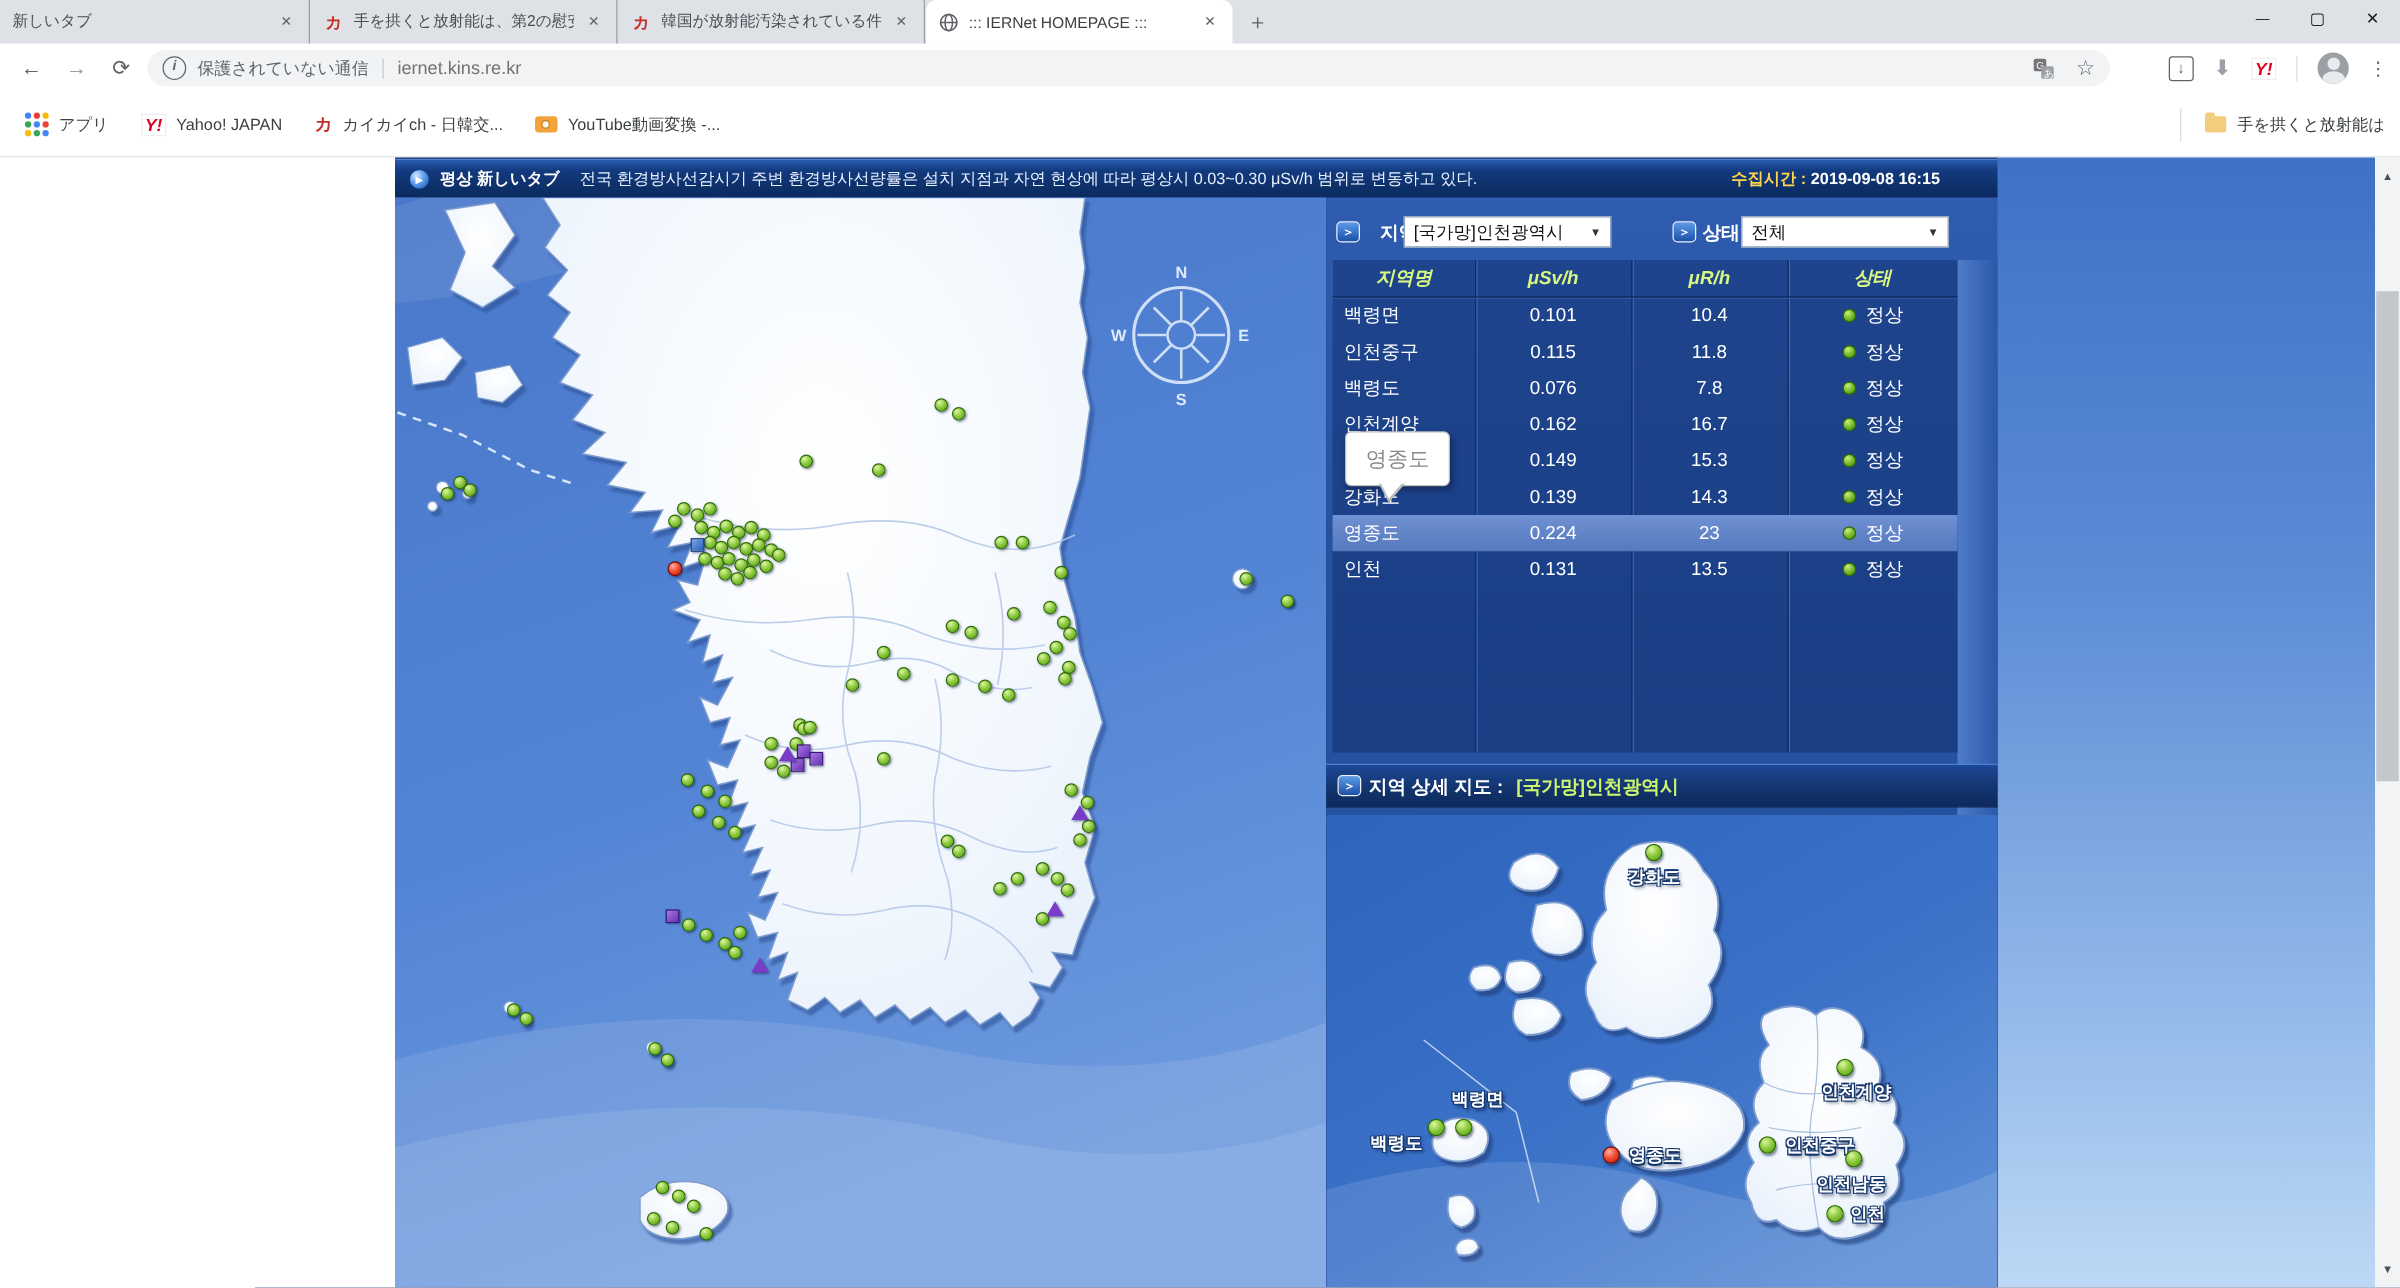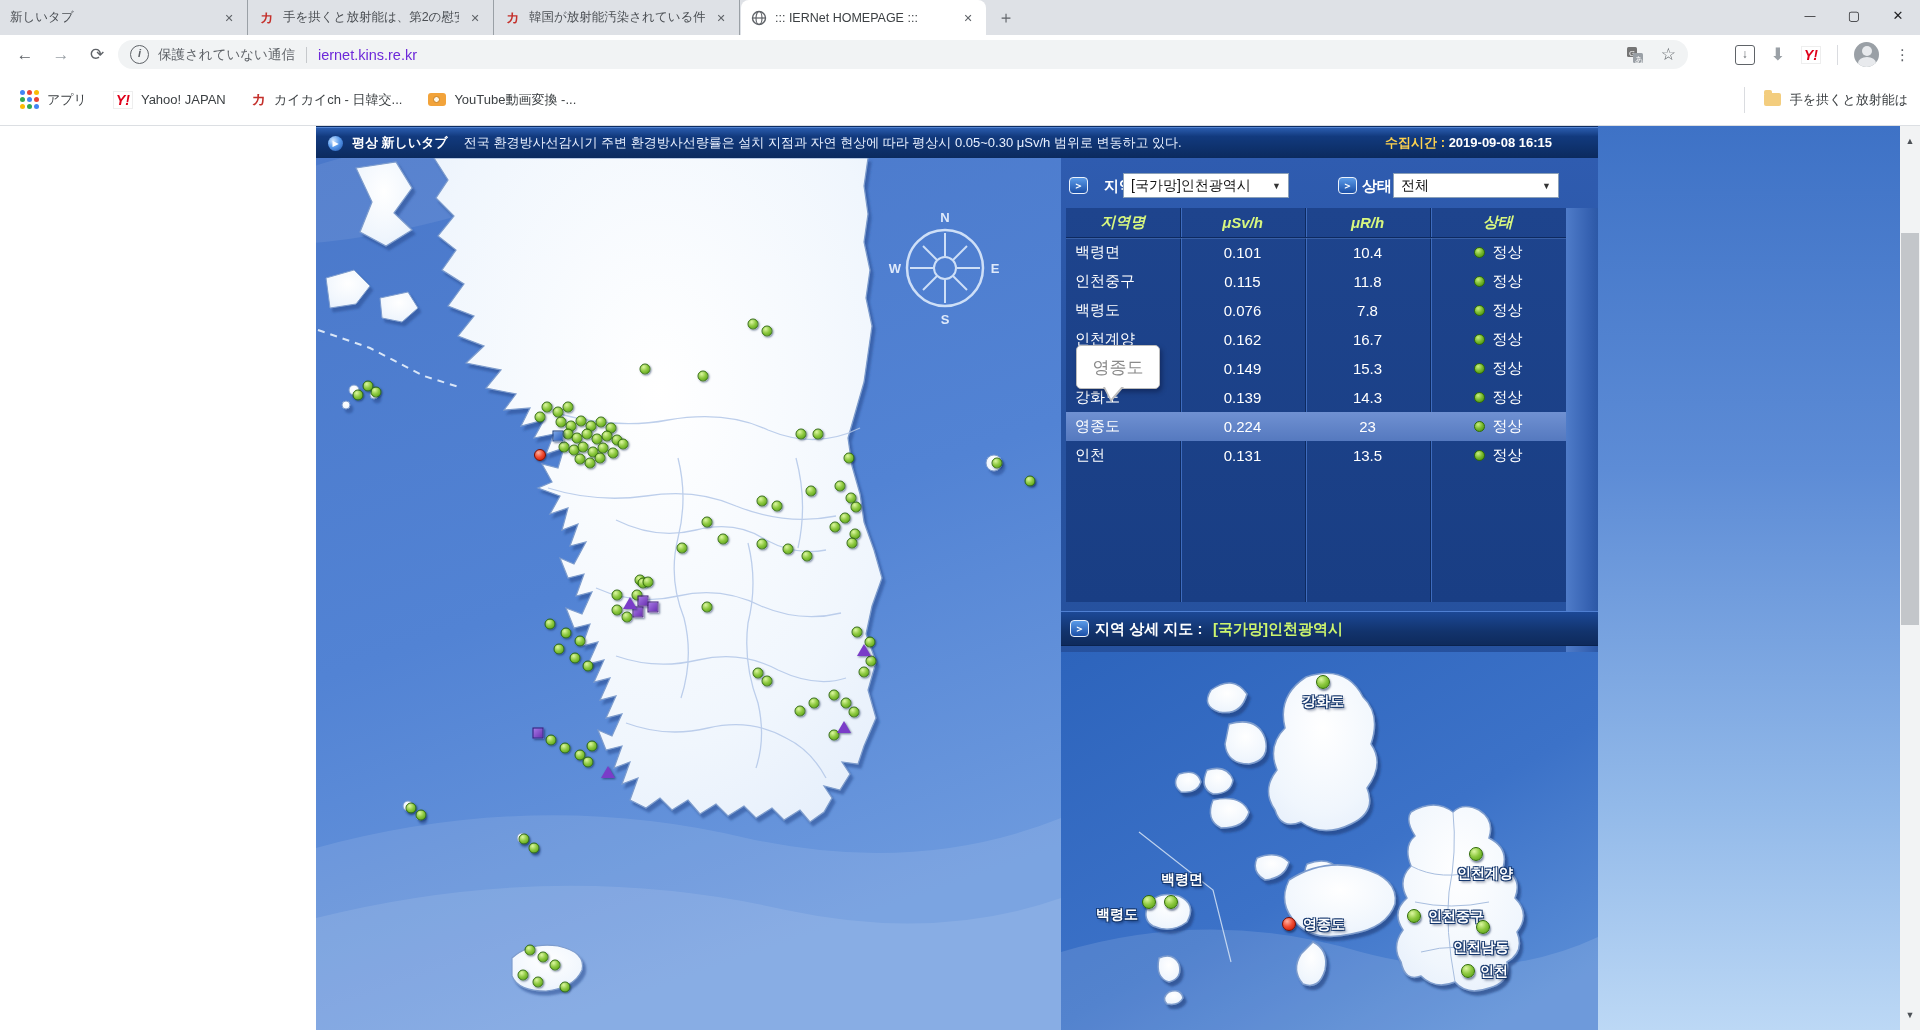--- a/index.html
+++ b/index.html
@@ -18,21 +18,21 @@
   .newtab-btn{position:absolute;left:994px;top:6px;width:24px;height:24px;border-radius:12px;color:#5f6368;font-size:17px;line-height:23px;text-align:center;}
   .winbtns{position:absolute;right:0;top:0;height:30px;display:flex;}
   .winbtn{width:44px;height:30px;display:flex;align-items:center;justify-content:center;color:#202124;font-size:11px;}
 
   .toolbar{position:absolute;left:0;top:35px;width:1920px;height:39px;background:#fff;}
   .navico{position:absolute;top:7px;width:26px;height:26px;text-align:center;line-height:26px;font-size:17px;color:#5f6368;}
   .omnibox{position:absolute;left:118px;top:5px;width:1570px;height:29px;background:#f1f3f4;border-radius:15px;display:flex;align-items:center;box-sizing:border-box;padding:0 12px;}
   .omni-info{width:17px;height:17px;border:1.4px solid #5f6368;border-radius:50%;color:#5f6368;font-size:11px;line-height:15px;text-align:center;font-style:italic;font-weight:bold;flex:0 0 auto;}
   .omni-sec{color:#5f6368;font-size:13.5px;margin-left:9px;}
   .omni-div{width:1px;height:16px;background:#c6c9cc;margin:0 11px;}
-  .omni-url{color:#6d28d9;font-size:14.5px;}
+  .omni-url{color:#737373;font-size:14.5px;}
   .omni-right{margin-left:auto;display:flex;align-items:center;gap:17px;}
   .star{color:#5f6368;font-size:17px;}
   .tb-right{position:absolute;right:10px;top:5px;height:29px;display:flex;align-items:center;gap:16px;}
   .dlbox{width:18px;height:18px;border:1.6px solid #5f6368;border-radius:3px;color:#5f6368;font-size:12px;text-align:center;line-height:16px;}
   .dlarrow{color:#9aa0a6;font-size:17px;font-weight:bold;}
   .yico{color:#e0001a;font-weight:bold;font-style:italic;font-size:14px;border:1px solid #eee;background:#fff;padding:0 2px;}
   .tbdiv{width:1px;height:20px;background:#dadce0;}
   .avatar{width:25px;height:25px;border-radius:50%;background:#9aa0a6;position:relative;overflow:hidden;}
   .avatar::before{content:"";position:absolute;left:7.5px;top:4px;width:10px;height:10px;border-radius:50%;background:#e8eaed;}
   .avatar::after{content:"";position:absolute;left:3.5px;top:15px;width:18px;height:12px;border-radius:50%;background:#e8eaed;}
@@ -243,21 +243,21 @@
   </div>
 
   <div class="viewport">
     <div class="rightbg"></div>
 
     <div class="page">
 
       <div class="ticker">
         <span class="tick-ico">▶</span>
         <span class="tick-label">평상 新しいタブ</span>
-        <span class="tick-msg">전국 환경방사선감시기 주변 환경방사선량률은 설치 지점과 자연 현상에 따라 평상시  0.05~0.30 μSv/h 범위로 변동하고 있다.</span>
+        <span class="tick-msg">전국 환경방사선감시기 주변 환경방사선량률은 설치 지점과 자연 현상에 따라 평상시  0.03~0.30 μSv/h 범위로 변동하고 있다.</span>
         <span class="tick-right">
           <span class="clab">수집시간 :</span>
           <span class="cval">2019-09-08 16:15</span>
         </span>
       </div>
 
       <div class="mainmap">
         <svg width="745" height="872" viewBox="0 0 745 872">
           <defs>
             <linearGradient id="sea" x1="0" y1="0" x2="0.3" y2="1">

